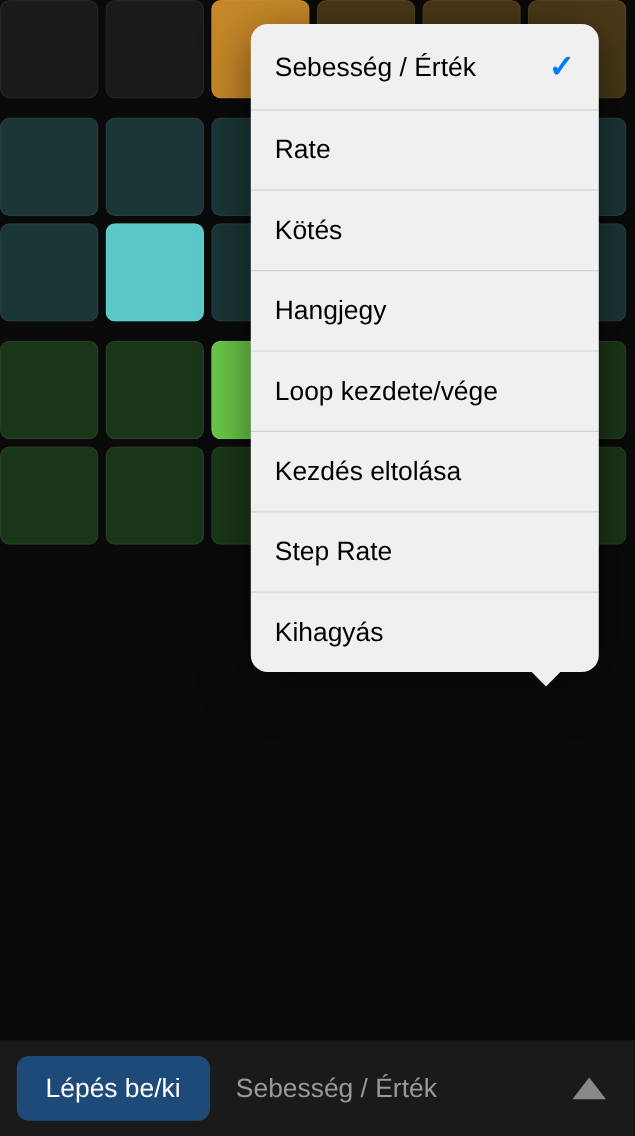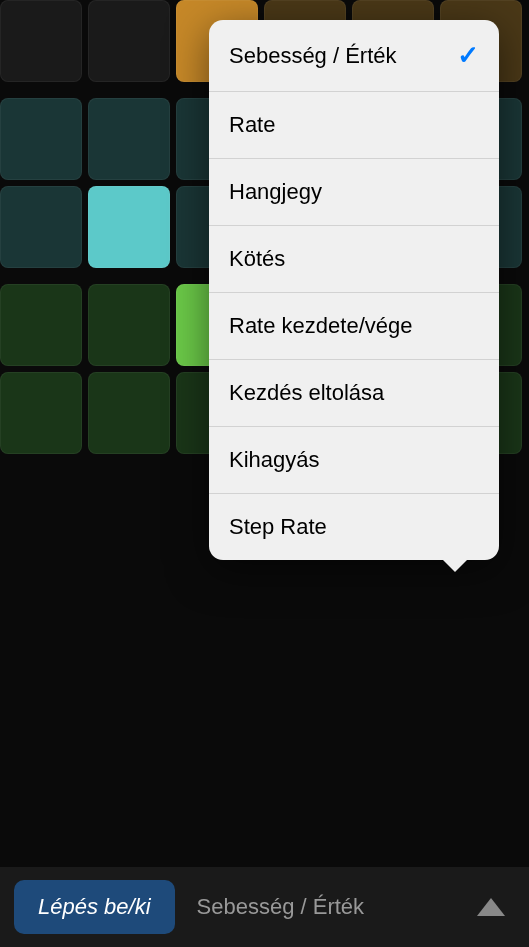--- a/index.html
+++ b/index.html
@@ -97,21 +97,20 @@
     }
     .btn-primary {
       background: #1e4a7a;
       color: #fff;
       font-size: 22px;
       padding: 14px 24px;
       border-radius: 10px;
       border: none;
       cursor: pointer;
       white-space: nowrap;
-      font-style: italic;
     }
     .btn-secondary {
       background: transparent;
       color: #999;
       font-size: 22px;
       border: none;
       cursor: pointer;
       flex: 1;
       text-align: left;
       padding-left: 8px;
@@ -176,36 +175,36 @@
 
 <div class="popup">
   <div class="popup-item">
     <span>Sebesség / Érték</span>
     <span class="checkmark">✓</span>
   </div>
   <div class="popup-item">
     <span>Rate</span>
   </div>
   <div class="popup-item">
+    <span>Kötés</span>
+  </div>
+  <div class="popup-item">
     <span>Hangjegy</span>
   </div>
   <div class="popup-item">
-    <span>Kötés</span>
-  </div>
-  <div class="popup-item">
-    <span>Rate kezdete/vége</span>
+    <span>Loop kezdete/vége</span>
   </div>
   <div class="popup-item">
     <span>Kezdés eltolása</span>
   </div>
   <div class="popup-item">
+    <span>Step Rate</span>
+  </div>
+  <div class="popup-item">
     <span>Kihagyás</span>
-  </div>
-  <div class="popup-item">
-    <span>Step Rate</span>
   </div>
 </div>
 
 <div class="bottom-bar">
   <button class="btn-primary">Lépés be/ki</button>
   <button class="btn-secondary">Sebesség / Érték</button>
   <div class="btn-triangle"></div>
 </div>
 
 </body></html>

